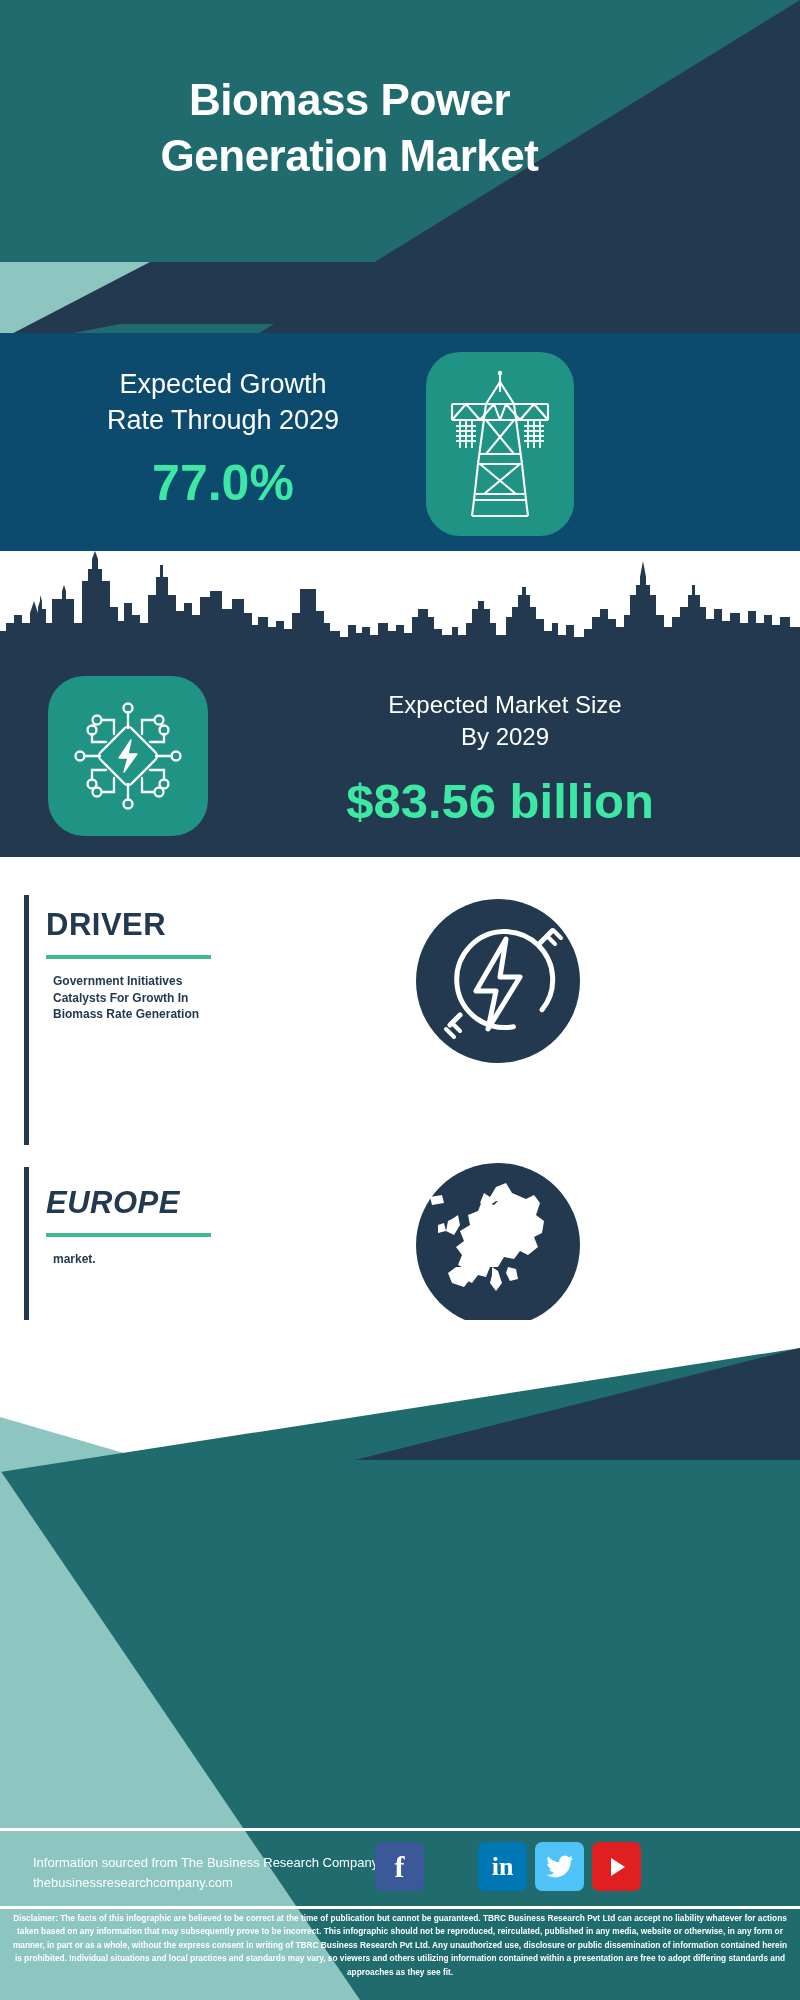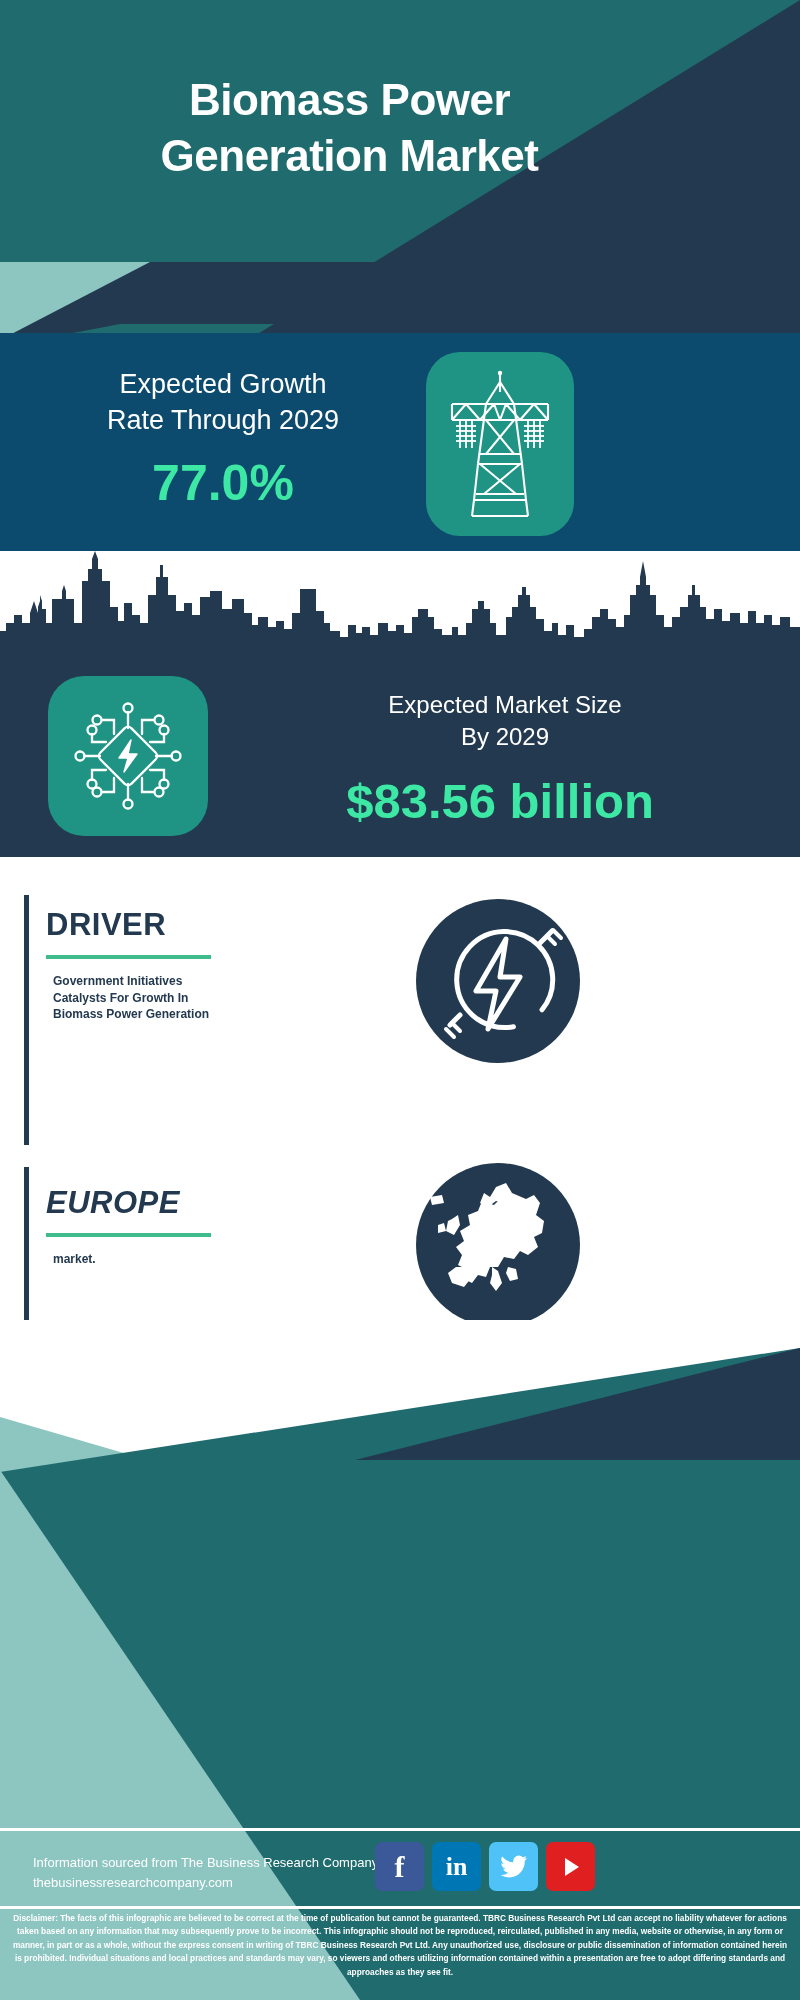--- a/index.html
+++ b/index.html
@@ -258,21 +258,21 @@
   }
   .soc {
     width: 49px; height: 49px;
     border-radius: 7px;
     display: flex;
     align-items: center;
     justify-content: center;
     color: #ffffff;
   }
   .soc-fb { background: #3b5998; }
-  .soc-in { background: #0077b5; }
+  .soc-in { background: #0077b5; margin-left: 46px; }
   .soc-tw { background: #4fc3f7; }
   .soc-yt { background: #e02020; }
   .soc-glyph { font-size: 30px; font-weight: bold; font-family: "Liberation Serif", serif; }
   .disclaimer {
     position: absolute;
     left: 12px; top: 592px;
     width: 776px;
     color: #ffffff;
     font-size: 8.3px;
     line-height: 1.62;
@@ -410,21 +410,21 @@
 
   <div class="cards">
 
     <div class="card" style="top:38px;height:250px;">
       <div class="card-rule" style="height:250px;"></div>
       <div class="card-head" style="top:12px;">DRIVER</div>
       <div class="card-underline" style="top:60px;width:165px;"></div>
       <div class="card-body" style="top:78px;">
         <div>Government Initiatives</div>
         <div>Catalysts For Growth In</div>
-        <div>Biomass Power Generation</div>
+        <div>Biomass Rate Generation</div>
       </div>
       <div class="card-icon" style="left:392px; top:4px; width:164px; height:164px;">
         <svg width="164" height="164" viewBox="0 0 164 164">
           <g stroke="#ffffff" stroke-width="5" fill="none" stroke-linecap="round">
             <path d="M122 46 A48 48 0 1 0 125 112 A48 48 0 0 0 122 46" stroke-dasharray="196 34"></path>
             <path d="M124 44 l12 -12" stroke-width="5"></path>
             <path d="M131 37 l8 8 M137 31 l8 8" stroke-width="4"></path>
             <path d="M44 116 l-10 10" stroke-width="5"></path>
             <path d="M36 124 l8 8 M30 130 l8 8" stroke-width="4"></path>
           </g>

